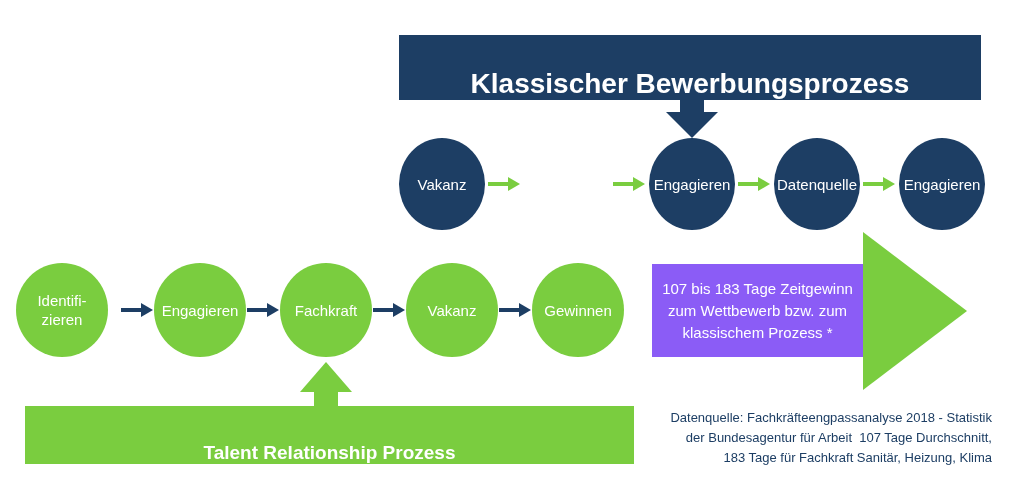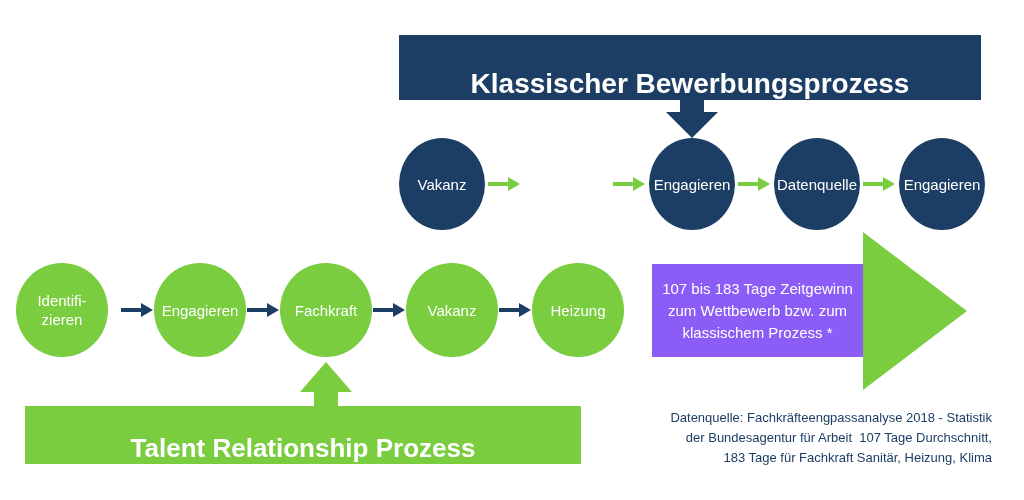--- a/index.html
+++ b/index.html
@@ -4,21 +4,21 @@
 <style>
   html,body{margin:0;padding:0;background:#ffffff;}
   .canvas{
     position:relative;width:1024px;height:500px;background:#ffffff;overflow:hidden;
     font-family:"Liberation Sans","DejaVu Sans",sans-serif;
   }
   
   .title-box{position:absolute;display:flex;align-items:flex-end;justify-content:center;
     color:#ffffff;text-align:center;font-weight:bold;}
   .title-box.navy{background:#1d3e64;left:399px;top:35px;width:582px;height:65px;font-size:28px;}
-  .title-box.green{background:#7acd3f;left:25px;top:406px;width:556px;height:58px;font-size:26px;}
+  .title-box.green{background:#7acd3f;left:25px;top:406px;width:609px;height:58px;font-size:19px;}
   
   .circle{position:absolute;border-radius:50%;display:flex;align-items:center;justify-content:center;
     color:#ffffff;font-size:15px;line-height:19px;text-align:center;white-space:pre-line;}
   .circle.navy{background:#1d3e64;width:86px;height:92px;top:138px;}
   .circle.green{background:#7acd3f;width:92px;height:94px;top:263px;}
   .c-t0{left:399px}.c-t1{left:524px}.c-t2{left:649px}.c-t3{left:774px}.c-t4{left:899px}
   .c-b0{left:16px}.c-b1{left:154px}.c-b2{left:280px}.c-b3{left:406px}.c-b4{left:532px}
   
   .conn{position:absolute;width:32px;height:14px;}
   .conn .shaft{position:absolute;left:0;top:5px;width:20px;height:4px;}
@@ -113,21 +113,21 @@
       <div class="tip"></div>
   </div>
   <div class="circle green c-b3">
     <span>Vakanz</span>
   </div>
   <div class="conn navy row-bottom n3">
     <div class="shaft"></div>
       <div class="tip"></div>
   </div>
   <div class="circle green c-b4">
-    <span>Heizung</span>
+    <span>Gewinnen</span>
   </div>
 
   <div class="up-arrow">
     <div class="head"></div>
     <div class="stem"></div>
   </div>
 
   <div class="title-box green">
     <span>Talent Relationship Prozess</span>
   </div>

